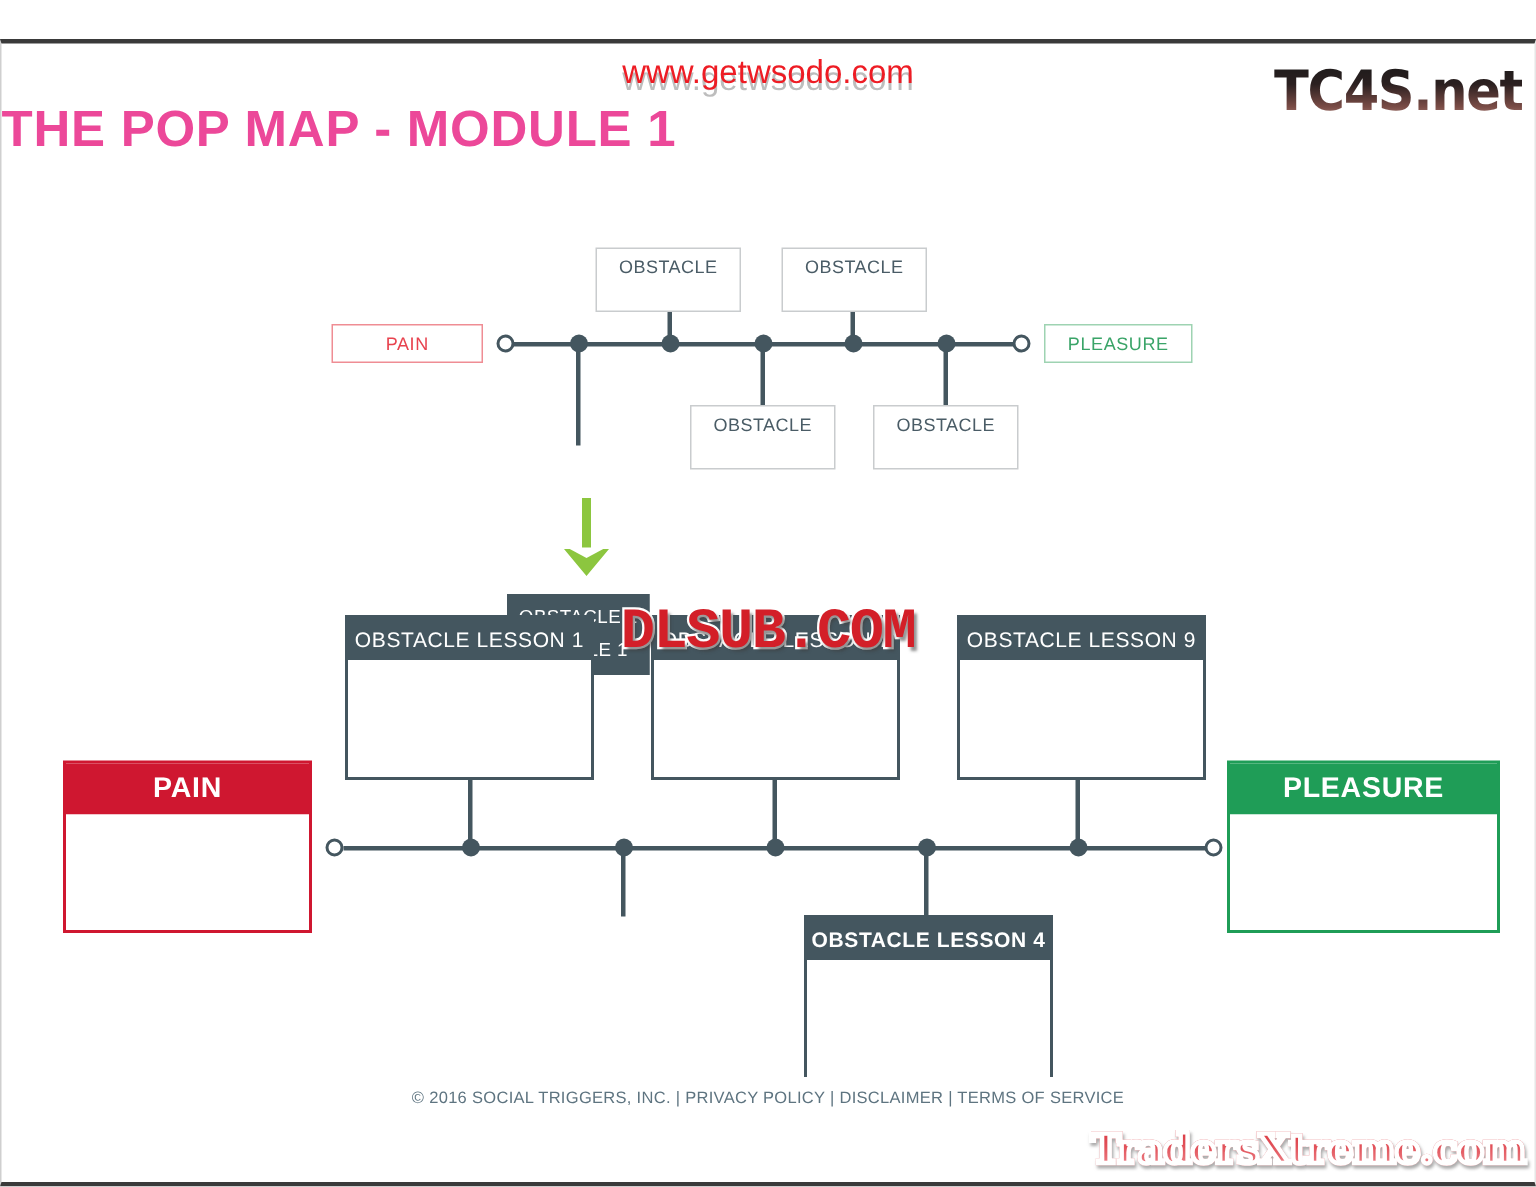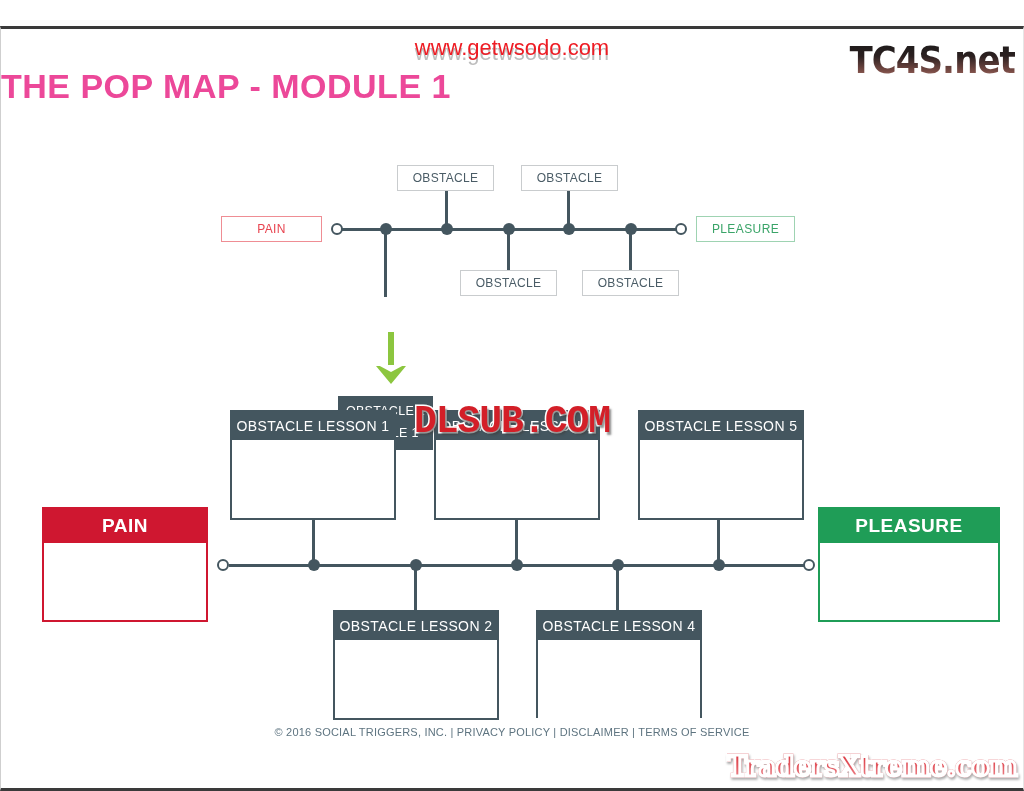--- a/index.html
+++ b/index.html
@@ -80,21 +80,21 @@
   }
 
   
   .mini-box{
     border:1px solid #c9ccce;
     background:#ffffff;
     color:#4a5c66;
     font-size:12px;
     text-align:center;
     line-height:24px;
-    height:26px;
+    height:43px;
     box-sizing:border-box;
     letter-spacing:0.3px;
   }
   .mini-pain{
     border:1px solid #ef8d94;
     color:#e8434f;
     background:#ffffff;
     font-size:12px;text-align:center;line-height:24px;height:26px;
     box-sizing:border-box;letter-spacing:0.4px;
   }
@@ -277,43 +277,39 @@
 
     <div class="abs line-v" style="left:311px;top:491px;height:45px;"></div>
     <div class="abs dot" style="left:307px;top:530px;"></div>
     <div class="abs card" style="left:229px;top:381px;width:166px;height:110px;">
       <div class="card-head">OBSTACLE LESSON 1</div>
       <div class="card-body" style="height:78px;"></div>
     </div>
 
     <div class="abs line-v" style="left:413px;top:536px;height:46px;"></div>
     <div class="abs dot" style="left:409px;top:530px;"></div>
-    <div class="abs card" style="left:332px;top:581px;width:166px;height:110px;">
-      <div class="card-head">OBSTACLE LESSON 2</div>
-      <div class="card-body" style="height:78px;"></div>
-    </div>
 
     <div class="abs line-v" style="left:514px;top:491px;height:45px;"></div>
     <div class="abs dot" style="left:510px;top:530px;"></div>
     <div class="abs card" style="left:433px;top:381px;width:166px;height:110px;">
       <div class="card-head">OBSTACLE LESSON 7</div>
       <div class="card-body" style="height:78px;"></div>
     </div>
 
     <div class="abs line-v" style="left:615px;top:536px;height:46px;"></div>
     <div class="abs dot" style="left:611px;top:530px;"></div>
-    <div class="abs card" style="left:535px;top:581px;width:166px;height:108px;">
+    <div class="abs card" style="left:535px;top:581px;width:166px;height:108px;font-weight:bold;">
       <div class="card-head">OBSTACLE LESSON 4</div>
       <div class="card-body" style="height:78px;"></div>
     </div>
 
     <div class="abs line-v" style="left:716px;top:491px;height:45px;"></div>
     <div class="abs dot" style="left:712px;top:530px;"></div>
     <div class="abs card" style="left:637px;top:381px;width:166px;height:110px;">
-      <div class="card-head">OBSTACLE LESSON 5</div>
+      <div class="card-head">OBSTACLE LESSON 9</div>
       <div class="card-body" style="height:78px;"></div>
     </div>
   </div>
 
   <div class="abs" id="footer">© 2016 SOCIAL TRIGGERS, INC. | PRIVACY POLICY | DISCLAIMER | TERMS OF SERVICE</div>
 
   <div class="abs" id="wm-dlsub">DLSUB.COM</div>
   <div class="abs" id="wm-traders">TradersXtreme.com</div>
 
 </div>

